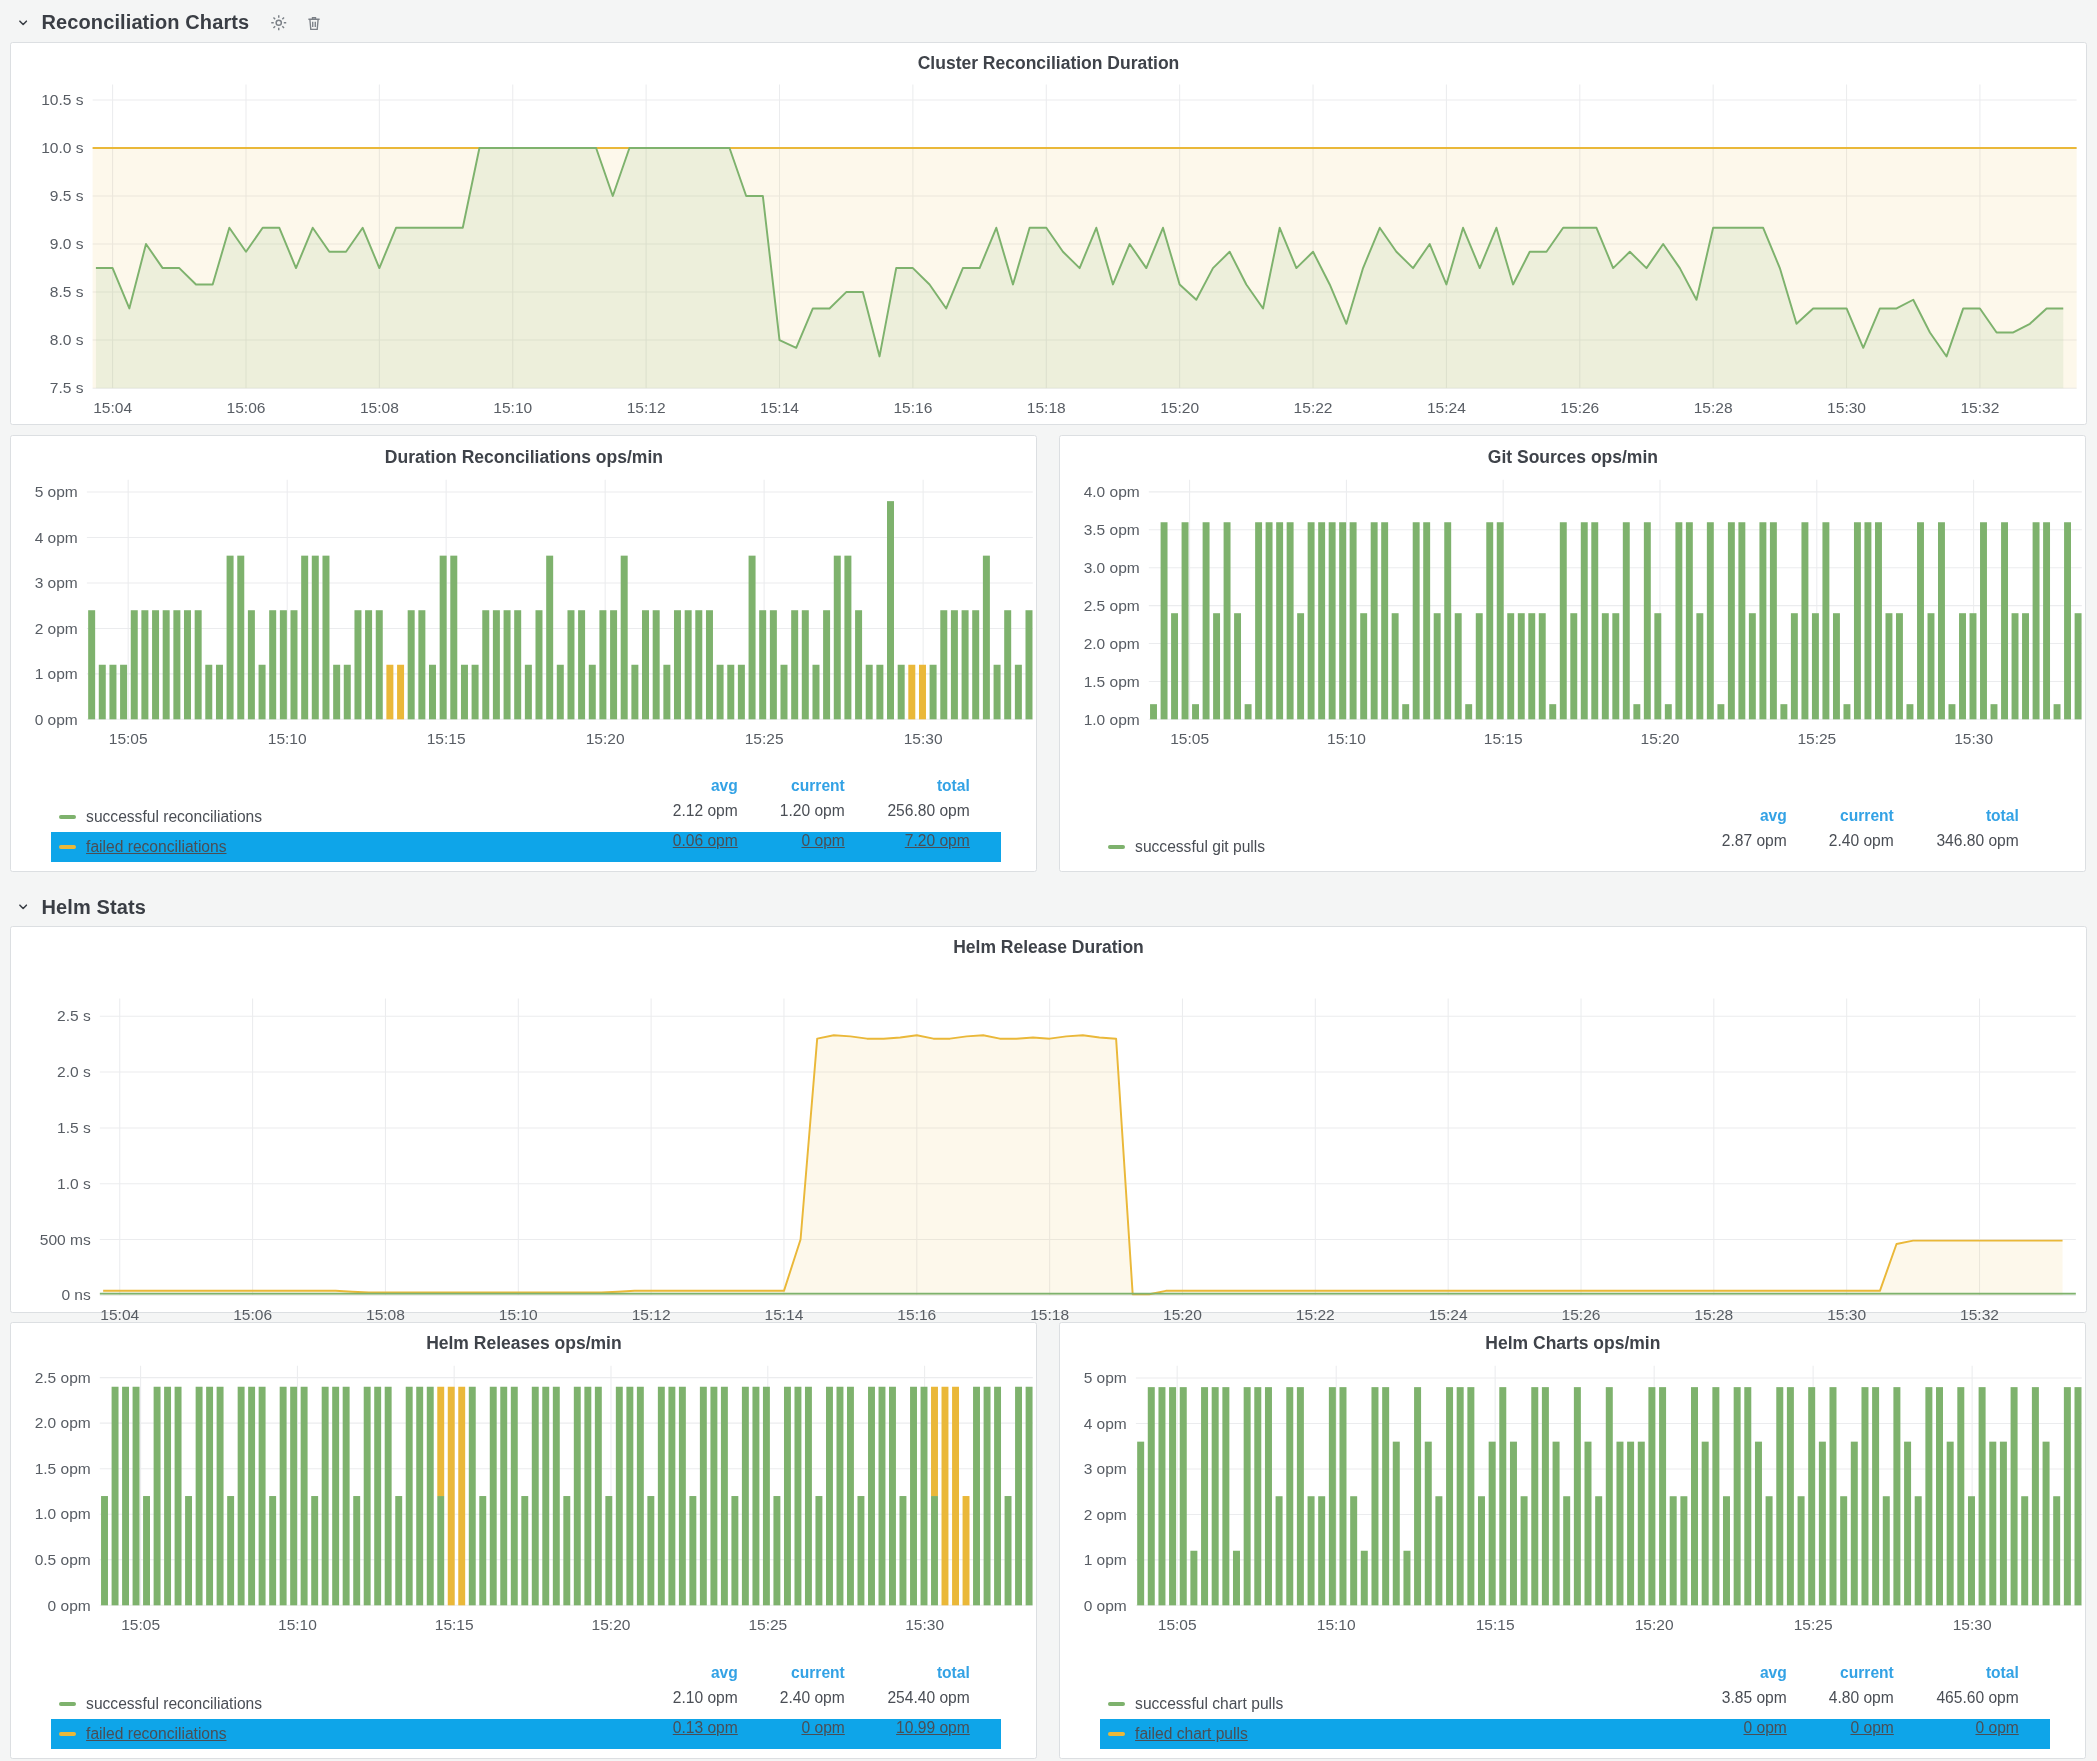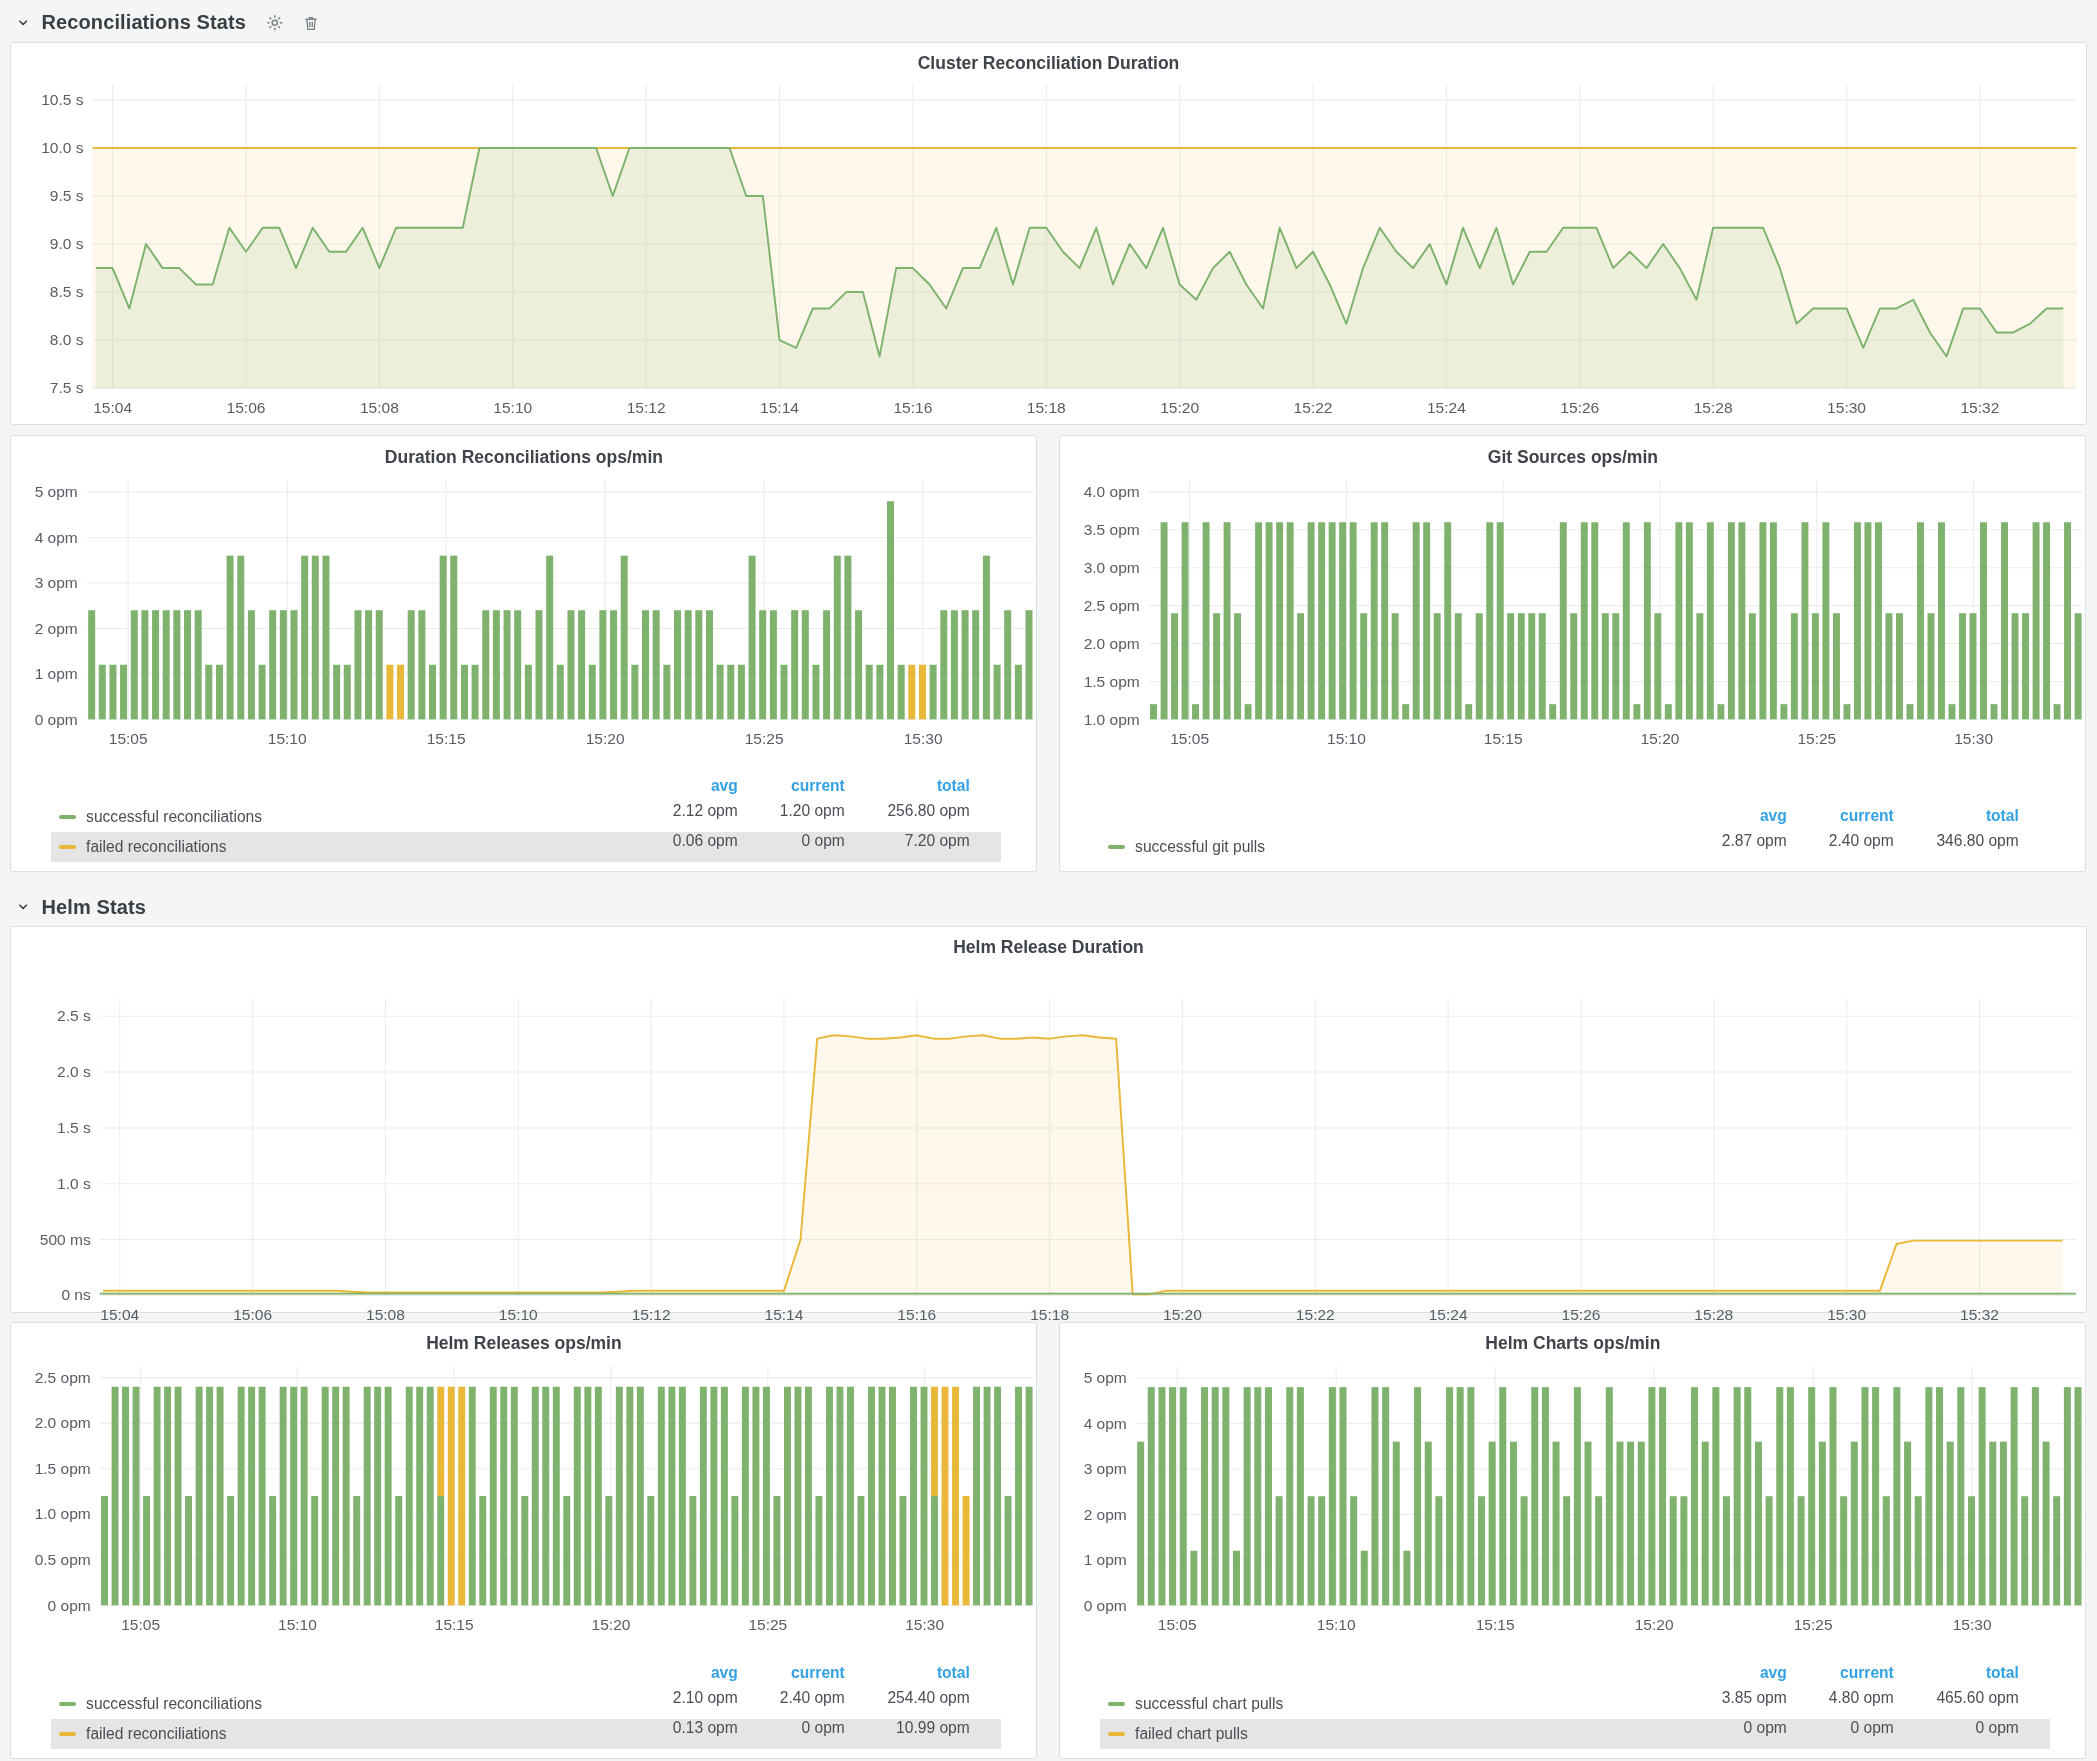--- a/index.html
+++ b/index.html
@@ -19,41 +19,41 @@
   }
   .p-title{text-align:center;font-size:17.5px;font-weight:600;color:#3f434a;padding:10.4px 0 3.9px;flex:none;}
   .row2{display:flex;gap:22px;margin-top:10.4px;}
   .row2 .panel{width:1027px;height:437px;}
   .panel.big1{height:383px;}
   .panel.big2{height:387px;gap:30px;}
   .chart-svg{display:block;flex:none;}
   svg text{font-family:"Liberation Sans",sans-serif;}
   .legend{margin:auto 15.6px 9px 19.5px;font-size:15.6px;color:#4a4e55;}
   .lrow{display:flex;height:30px;padding:0 31px 0 7.8px;gap:10px;}
-  .lrow.zebra{background:#e5e5e5;}
+  .lrow.zebra{background:#0ea5e9;text-decoration:underline;}
   .lrow.lhead{height:25px;font-weight:700;}
   .lhead .lval{color:#33a2e5;}
   .lname{flex:1;display:flex;align-items:center;gap:10.4px;}
   .dash{width:17px;height:3.9px;border-radius:1.9px;flex:none;}
   .lval{width:97px;text-align:right;white-space:nowrap;}
   .lval.total{width:115px;}
   .sec2{margin-top:11.7px;}
 </style>
 </head>
 <body>
 
 <div class="wrap">
 
   <div class="sec-h">
     <span class="icon-btn">
       <svg width="14.3" height="14.3" viewBox="0 0 22 22">
           <path d="M6 8l5 5 5-5" fill="none" stroke="#3a3e45" stroke-width="2.4" stroke-linecap="round" stroke-linejoin="round"></path>
         </svg>
     </span>
-    <span class="sec-title">Reconciliations Stats</span>
+    <span class="sec-title">Reconciliation Charts</span>
     <button class="icon-btn" style="margin-left:7.8px;">
       <svg width="19.5" height="19.5" viewBox="0 0 24 24" fill="none" stroke="#7b8087" stroke-width="1.8">
         <circle cx="12" cy="12" r="3.2"></circle>
         <path d="M12 2.8v3M12 18.2v3M2.8 12h3M18.2 12h3M5.5 5.5l2.1 2.1M16.4 16.4l2.1 2.1M18.5 5.5l-2.1 2.1M7.6 16.4l-2.1 2.1"></path>
       </svg>
     </button>
     <button class="icon-btn" style="margin-left:5.2px;">
       <svg width="18" height="18" viewBox="0 0 24 24" fill="none" stroke="#7b8087" stroke-width="1.8">
         <path d="M4.5 7h15M10 7V4.8h4V7M6.5 7l1.2 13.5h8.6L17.5 7M10.3 10.4v6.8M13.7 10.4v6.8"></path>
       </svg>

